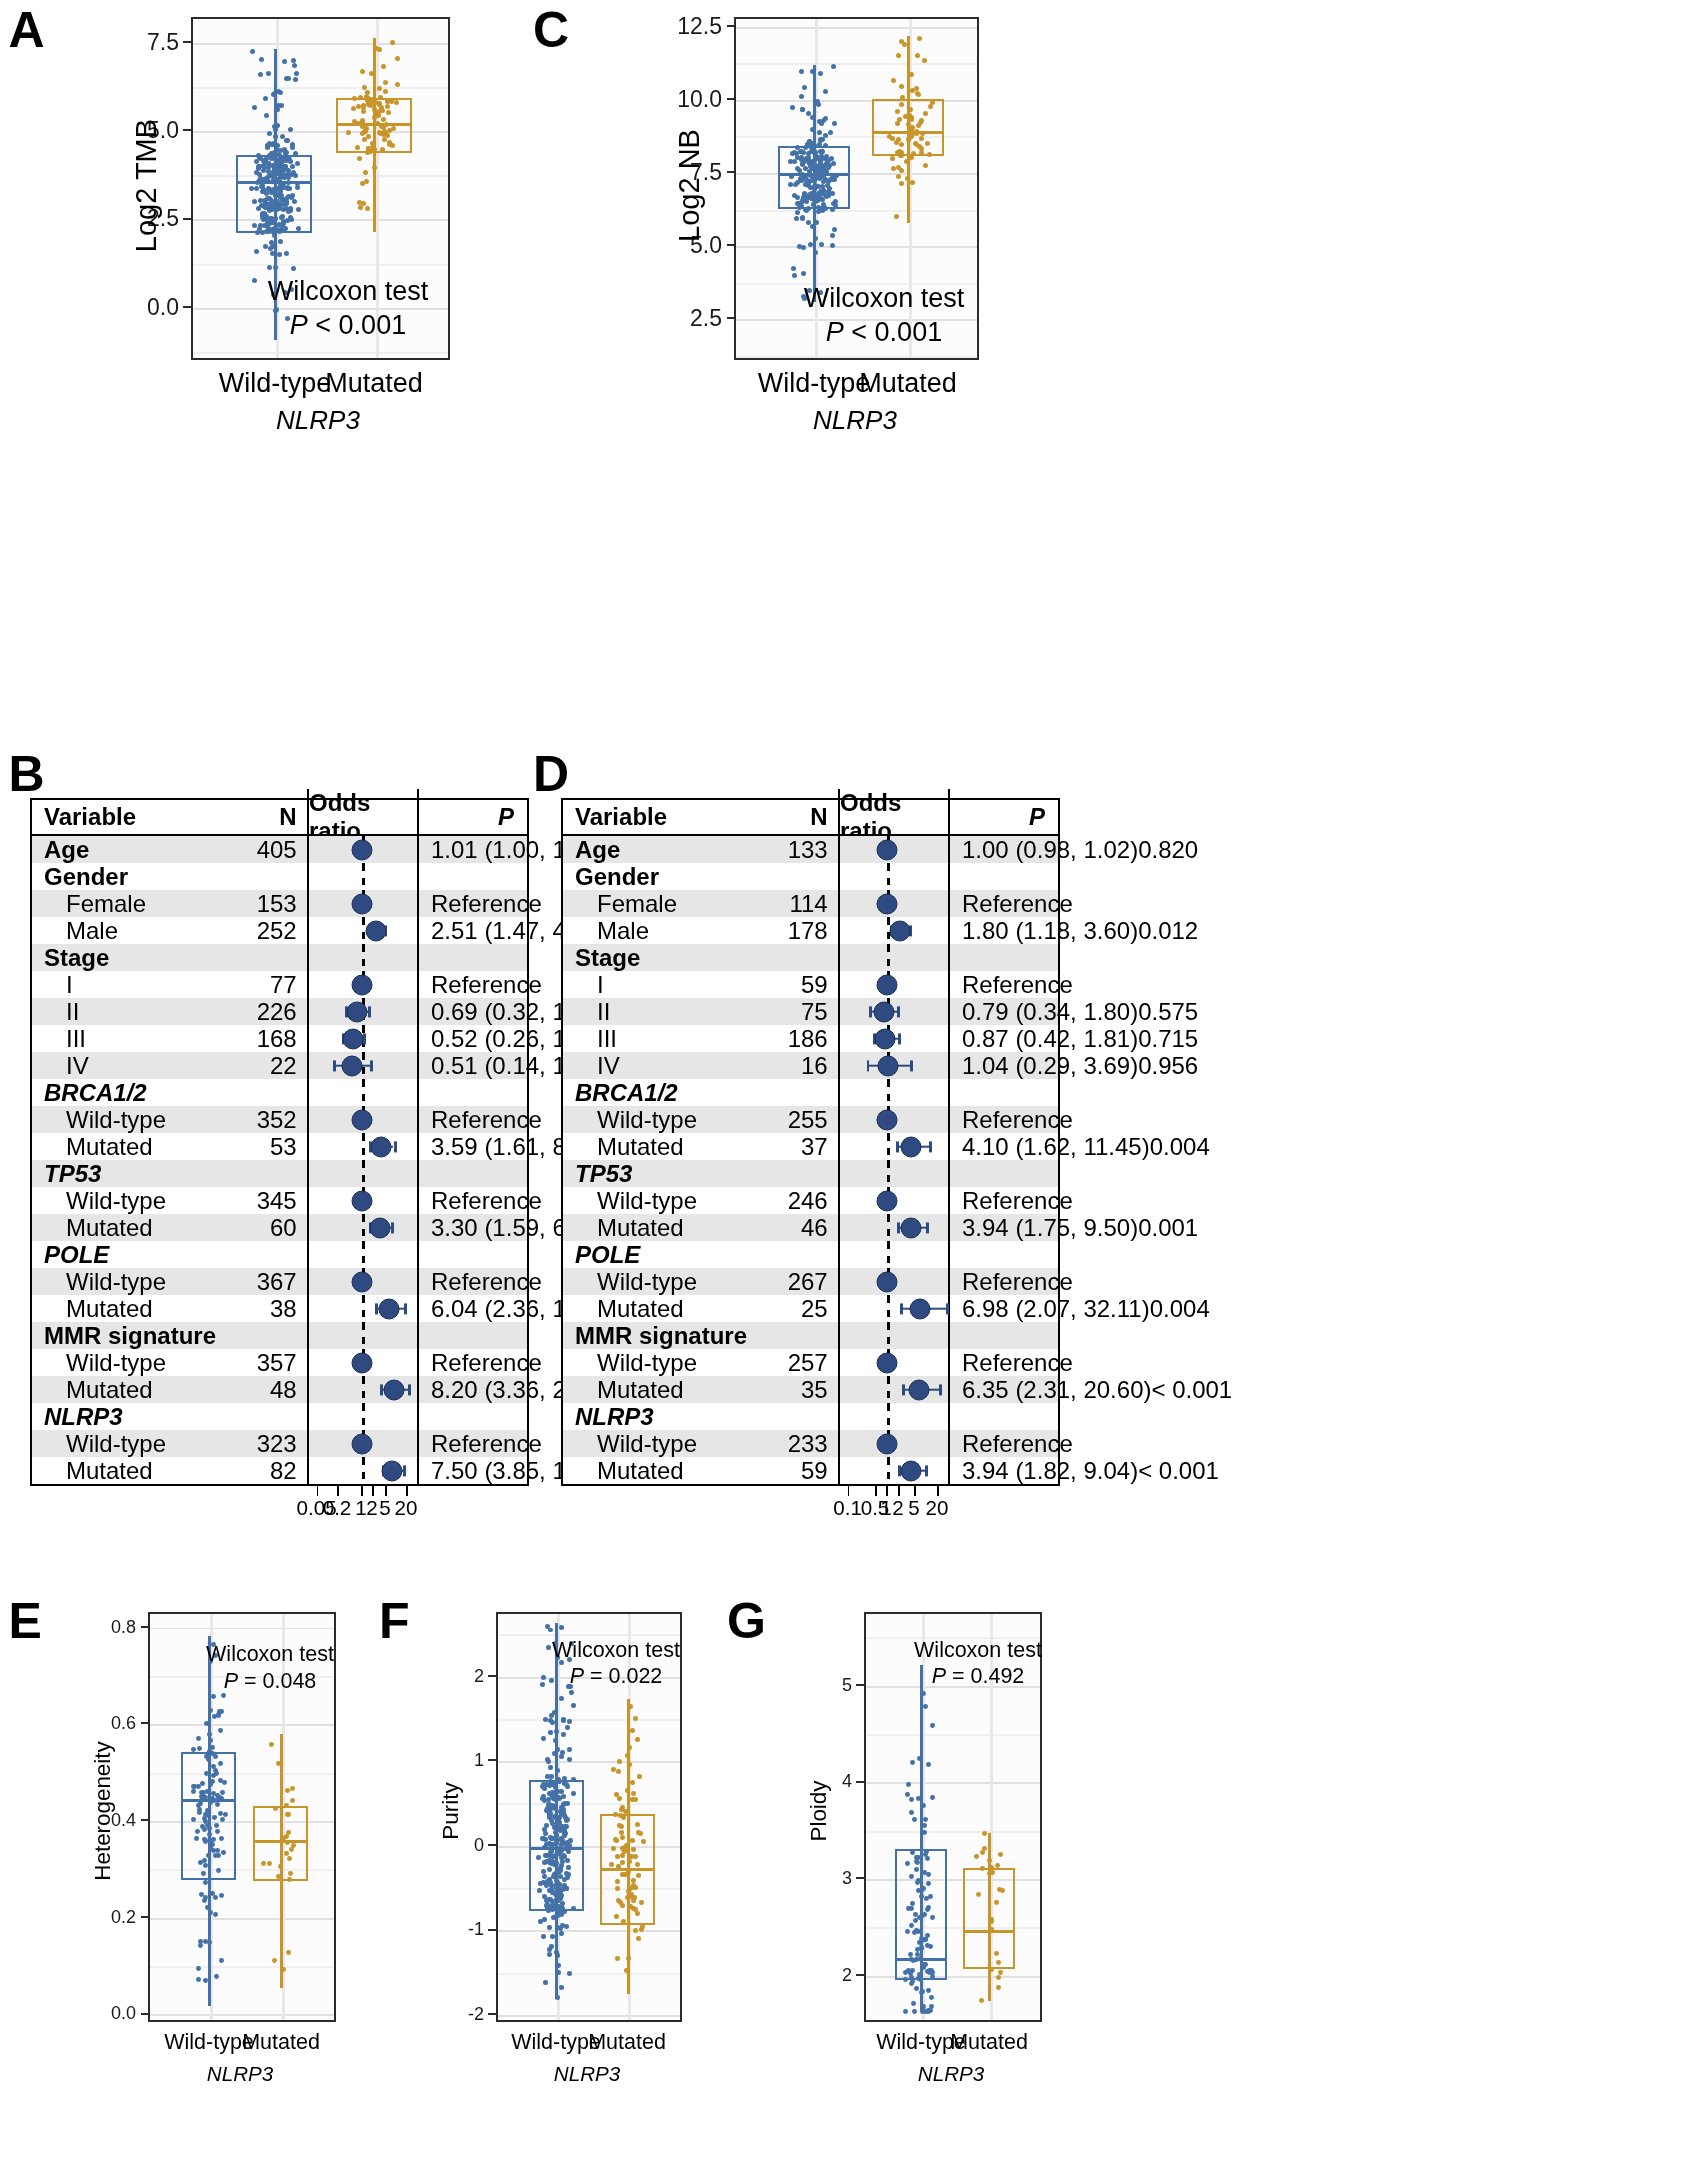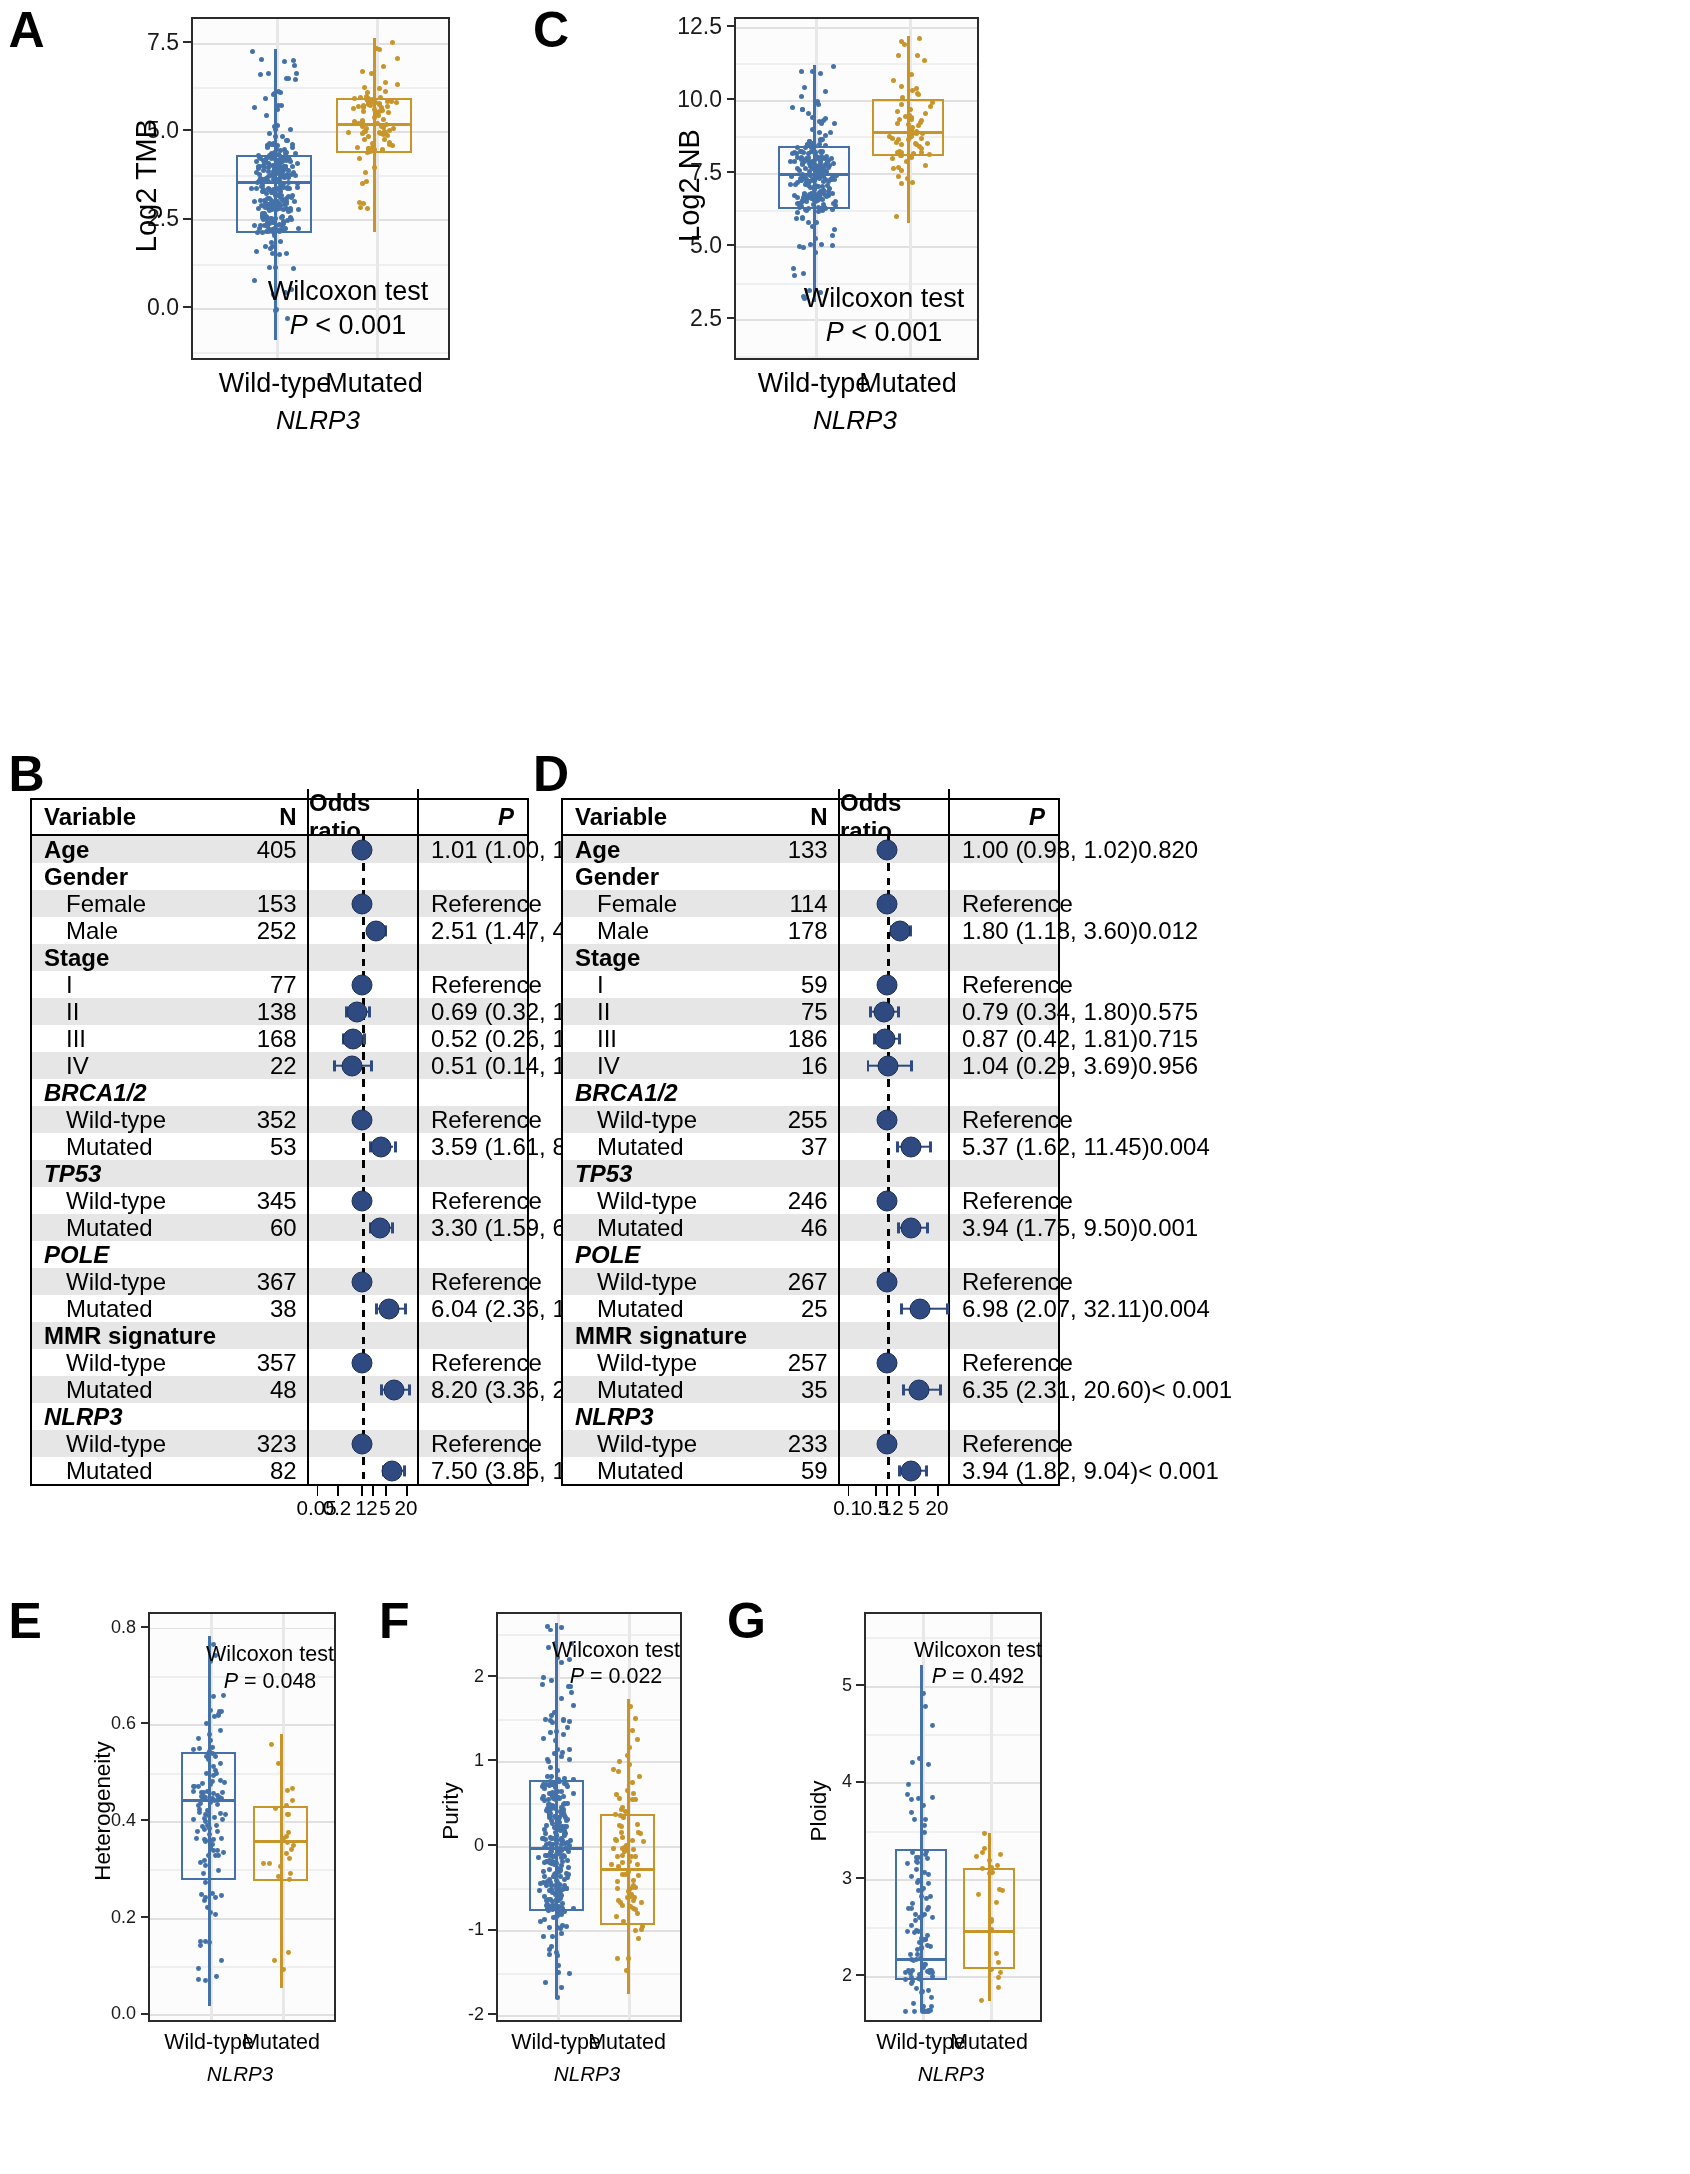--- a/index.html
+++ b/index.html
@@ -1718,21 +1718,21 @@
         <div class="refline" style="left: 53px;"></div>
         <div class="dot" style="left: 53px; top: 13.5px;"></div>
       </div>
       <div style="width: 107px; display: flex; align-items: center; box-sizing: border-box;">
         <div class="c-res" style="flex: 1 1 0%;">Reference</div>
         <div class="c-p"></div>
       </div>
     </div>
     <div class="row alt" style="height: 27px;">
       <div class="c-var indent" style="width: 198px;">II</div>
-      <div class="c-n" style="width: 77px;">138</div>
+      <div class="c-n" style="width: 77px;">226</div>
       <div class="c-plot" style="width: 112px; height: 27px;">
         <div class="refline" style="left: 53px;"></div>
         <div class="cibar" style="left: 36px; width: 23px; top: 13.5px;"></div>
         <div class="cicap" style="left: 36px; top: 13.5px;"></div>
         <div class="cicap" style="left: 59px; top: 13.5px;"></div>
         <div class="dot" style="left: 48px; top: 13.5px;"></div>
       </div>
       <div style="width: 107px; display: flex; align-items: center; box-sizing: border-box;">
         <div class="c-res" style="flex: 1 1 0%;">0.69 (0.32, 1.46)</div>
         <div class="c-p">0.330</div>
@@ -2114,21 +2114,21 @@
       <div class="c-var indent" style="width: 198px;">Mutated</div>
       <div class="c-n" style="width: 77px;">37</div>
       <div class="c-plot" style="width: 112px; height: 27px;">
         <div class="refline" style="left: 47px;"></div>
         <div class="cibar" style="left: 56px; width: 33px; top: 13.5px;"></div>
         <div class="cicap" style="left: 56px; top: 13.5px;"></div>
         <div class="cicap" style="left: 89px; top: 13.5px;"></div>
         <div class="dot" style="left: 71px; top: 13.5px;"></div>
       </div>
       <div style="width: 107px; display: flex; align-items: center; box-sizing: border-box;">
-        <div class="c-res" style="flex: 1 1 0%;">5.37 (1.62, 11.45)</div>
+        <div class="c-res" style="flex: 1 1 0%;">4.10 (1.62, 11.45)</div>
         <div class="c-p">0.004</div>
       </div>
     </div>
     <div class="row alt" style="height: 27px;">
       <div class="c-var ital" style="width: 198px;">TP53</div>
       <div class="c-n" style="width: 77px;"></div>
       <div class="c-plot" style="width: 112px; height: 27px;">
         <div class="refline" style="left: 47px;"></div>
       </div>
       <div style="width: 107px; display: flex; align-items: center; box-sizing: border-box;">

